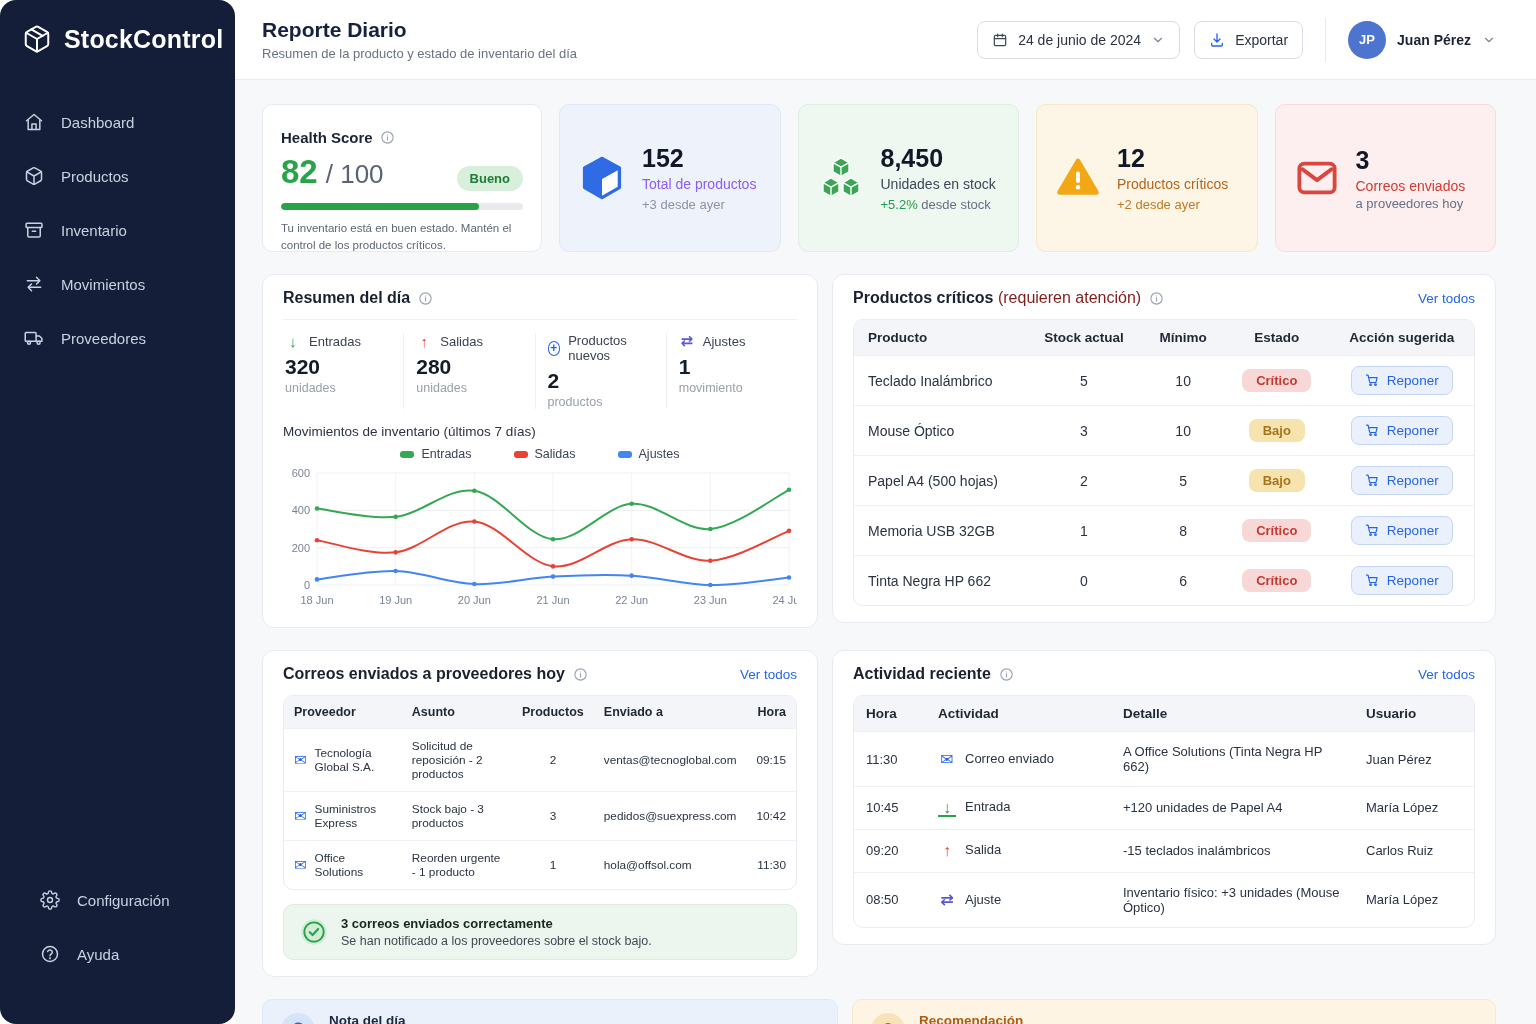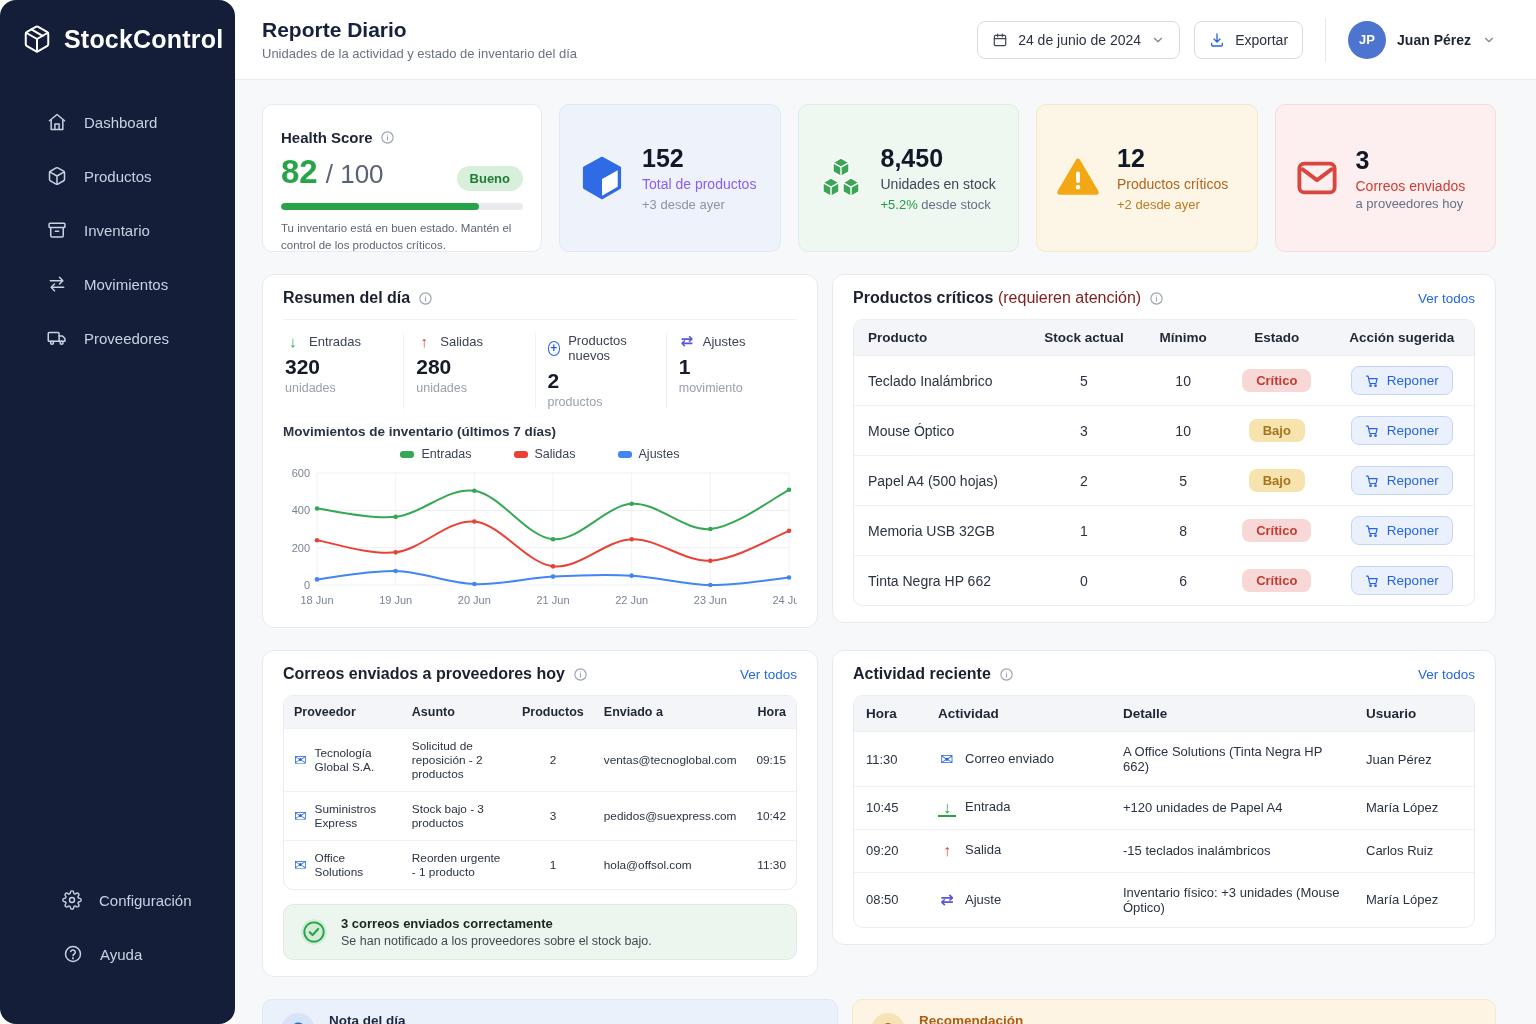--- a/index.html
+++ b/index.html
@@ -5,21 +5,21 @@
   * { margin:0; padding:0; box-sizing:border-box; }
   html,body { width:1536px; height:1024px; overflow:hidden; background:#ffffff;
     font-family:"Liberation Sans","DejaVu Sans",sans-serif; color:#1c2333; }
   .app { display:flex; width:100%; height:100%; }
 
   
   .sidebar { width:235px; height:1024px; background:#141e38; border-radius:16px;
     flex-shrink:0; position:relative; color:#c9d1e2; }
   .logo-row { display:flex; align-items:center; gap:12px; padding:24px 20px 10px 22px; }
   .logo-text { color:#fff; font-size:25px; font-weight:700; letter-spacing:.2px; }
-  .nav { padding:0 31px; margin-top:36px; }
+  .nav { padding:0 8px; margin-top:36px; }
   .nav-item { display:flex; align-items:center; gap:17px; height:44px; padding:0 15px;
     border-radius:10px; margin-bottom:10px; font-size:15px; color:#c9d1e2; cursor:pointer; }
   .nav-item.active { background:#2e6be5; color:#ffffff; font-weight:600; }
   .nav-item .nicon { width:21px; height:21px; display:inline-flex; align-items:center; justify-content:center; }
   .nav-foot { position:absolute; bottom:38px; left:16px; right:16px; }
 
   
   .main { flex:1; display:flex; flex-direction:column; min-width:0; }
   .header { height:80px; background:#ffffff; border-bottom:1px solid #e9ebf0;
     display:flex; align-items:center; padding:0 40px 0 27px; }
@@ -82,36 +82,36 @@
   .m-head { display:flex; align-items:center; gap:8px; font-size:13px; color:#3a4352; }
   .m-ic { display:inline-flex; align-items:center; justify-content:center; width:16px; height:16px;
     font-size:15px; font-weight:700; }
   .m-ic.arrow-down::before { content:"↓"; color:#27a348; }
   .m-ic.arrow-up::before { content:"↑"; color:#e2453c; }
   .m-ic.plus-circle { border:1.6px solid #2563eb; border-radius:50%; width:15px; height:15px; }
   .m-ic.plus-circle::before { content:"+"; color:#2563eb; font-size:12px; font-weight:700; }
   .m-ic.refresh::before { content:"⇄"; color:#5857d6; }
   .m-value { font-size:21px; font-weight:800; color:#141b29; margin:6px 0 2px; }
   .m-unit { font-size:12.5px; color:#98a0ae; }
-  .chart-title { font-size:13.5px; font-weight:700; color:#2a3342; margin:15px 0 8px; }
+  .chart-title { font-size:13.5px; font-weight:400; color:#2a3342; margin:15px 0 8px; }
   .legend { display:flex; justify-content:center; gap:42px; margin-bottom:4px; }
   .legend-item { display:flex; align-items:center; gap:7px; font-size:12.5px; color:#3a4352; }
   .lg-marker { width:14px; height:7px; border-radius:3px; display:inline-block; }
 
   
   .tbl-wrap { border:1px solid #e9ecf1; border-radius:10px; overflow:hidden; }
   table { width:100%; border-collapse:collapse; }
   thead tr { background:#f3f5f8; }
   th { text-align:left; font-size:13.5px; font-weight:700; color:#1f2735; padding:10px 14px; }
   td { font-size:14px; color:#2a3342; padding:10px 14px; border-top:1px solid #eef0f4; }
   .c { text-align:center; }
   .pill { display:inline-block; font-size:13px; font-weight:600; border-radius:8px; padding:4px 14px; }
   .pill.critico { background:#f7d8d6; color:#c23b33; }
   .pill.bajo { background:#f7e3ae; color:#a8731d; }
-  .reponer { display:inline-flex; align-items:flex-end; gap:8px; background:#eaf1fd;
+  .reponer { display:inline-flex; align-items:flex-start; gap:8px; background:#eaf1fd;
     border:1px solid #c3d6f8; border-radius:8px; padding:6px 13px; color:#2563eb;
     font-size:13.5px; font-family:inherit; cursor:pointer; }
 
   
   .correos th { font-size:12.5px; padding:9px 10px; }
   .correos td { font-size:11.8px; padding:10px 10px; color:#2a3342; }
   .prov-cell { display:flex; align-items:center; gap:8px; }
   .mail-glyph { color:#2563eb; font-size:15px; }
   .r { text-align:right; }
   .success-box { margin-top:14px; background:#ecf6ee; border:1px solid #ddeee1; border-radius:10px;
@@ -234,21 +234,21 @@
           </span>
         <span>Ayuda</span>
       </div>
     </div>
   </aside>
 
   <div class="main">
     <header class="header">
       <div>
         <div class="h-title">Reporte Diario</div>
-        <div class="h-sub">Unidades de la actividad y estado de inventario del día</div>
+        <div class="h-sub">Resumen de la producto y estado de inventario del día</div>
       </div>
       <div class="h-right">
         <button class="date-btn">
           <span>
               <svg viewBox="0 0 24 24" width="16" height="16" fill="none" stroke="#3f4856" stroke-width="1.8" stroke-linecap="round">
                 <rect x="3.5" y="5" width="17" height="15.5" rx="2"></rect>
                 <path d="M3.5 10h17M8.5 3v4M15.5 3v4"></path>
               </svg>
             </span>
           <span>24 de junio de 2024</span>

